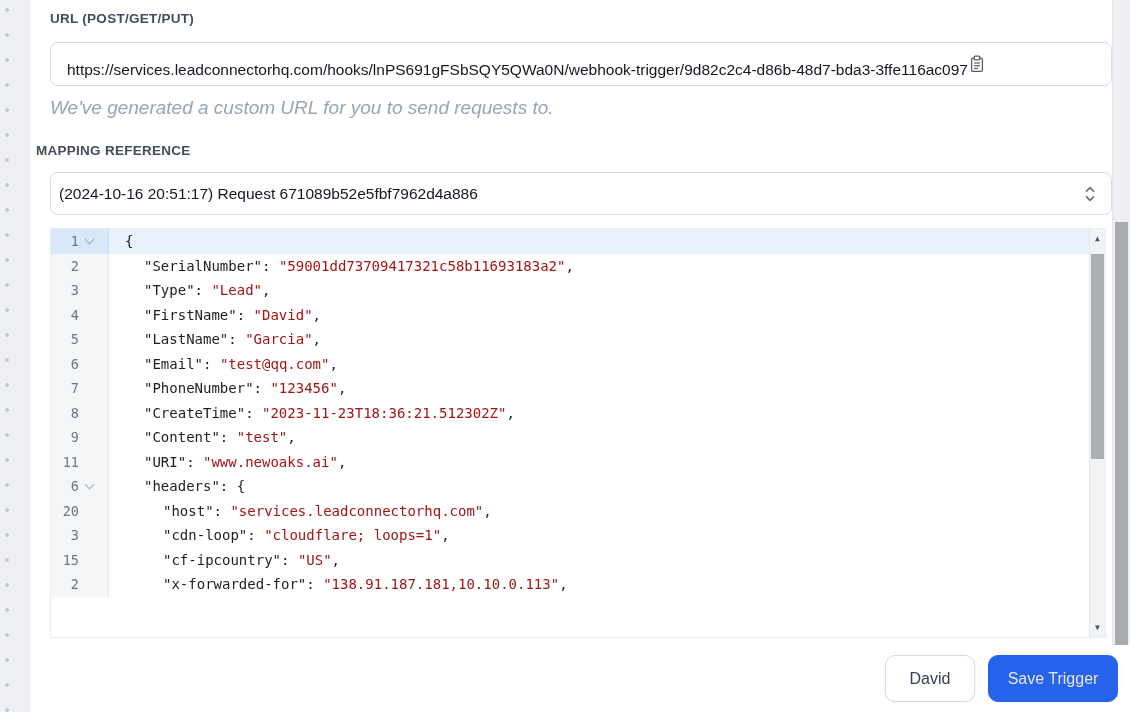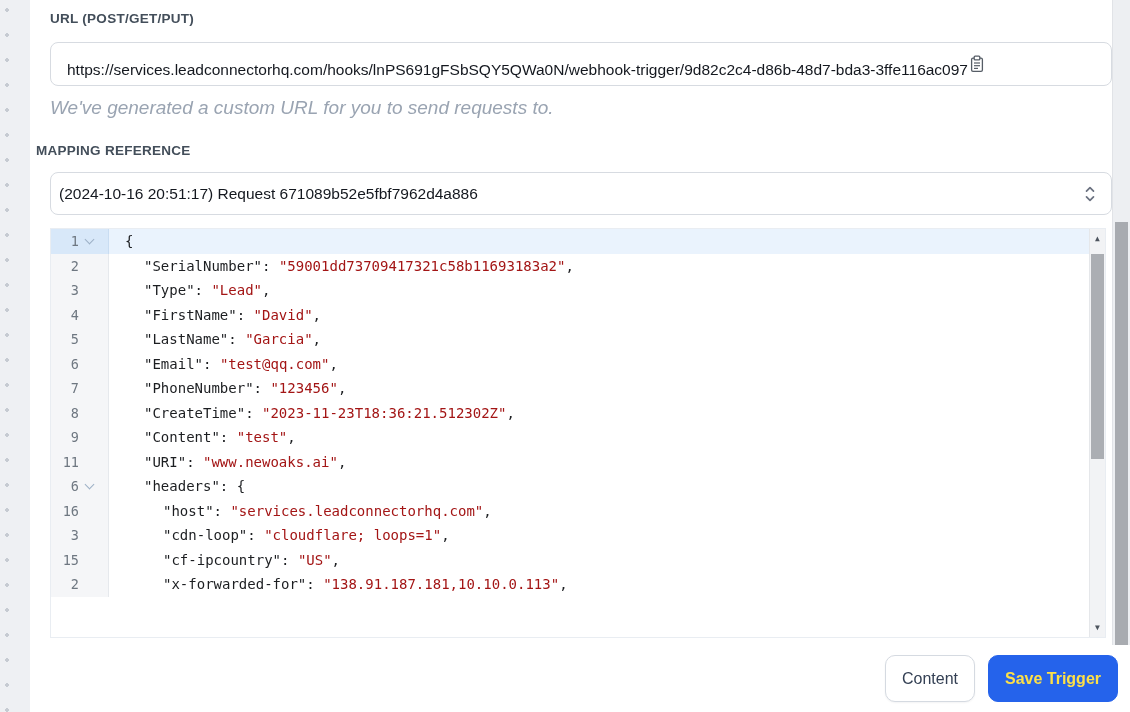--- a/index.html
+++ b/index.html
@@ -64,21 +64,21 @@
     border-left:1px solid #e1e3e7; }
   .page-thumb { position:absolute; left:2px; top:222px; width:13px; height:423px; background:#a8abb0; }
 
   
   .footer { position:absolute; left:30px; top:645px; width:1100px; height:67px; background:#fff;
     display:flex; justify-content:flex-end; align-items:flex-start; gap:13px; padding:10px 12px 0 0; }
   .btn { height:47px; border-radius:10px; font-size:16px; font-family:"Liberation Sans",sans-serif;
     cursor:pointer; }
   .btn-cancel { width:90px; background:#fff; border:1px solid #d5dae1; color:#344054; font-weight:500;
     box-shadow:0 1px 2px rgba(16,24,40,.05); }
-  .btn-save { width:130px; background:#2563eb; border:1px solid #2563eb; color:#fde047; font-weight:700; }
+  .btn-save { width:130px; background:#2563eb; border:1px solid #2563eb; color:#e5e5e5; font-weight:400; }
 
   .icon-svg { display:block; }
 </style>
 </head>
 <body>
 
 <div class="stage">
   <div class="canvas-bg"></div>
 
   <div class="modal-body"></div>
@@ -190,21 +190,21 @@
           <div class="ed-gutter">
             <span class="lnum">6</span>
             <span class="fold-slot">
               <span class="fold-chevron"></span>
             </span>
           </div>
           <div class="ed-code" style="padding-left: 35px;"><span class="t-k">"headers"</span><span class="t-p">: {</span></div>
         </div>
         <div class="ed-row">
           <div class="ed-gutter">
-            <span class="lnum">16</span>
+            <span class="lnum">20</span>
             <span class="fold-slot"></span>
           </div>
           <div class="ed-code" style="padding-left: 54px;"><span class="t-k">"host"</span><span class="t-p">: </span><span class="t-s">"services.leadconnectorhq.com"</span><span class="t-p">,</span></div>
         </div>
         <div class="ed-row">
           <div class="ed-gutter">
             <span class="lnum">3</span>
             <span class="fold-slot"></span>
           </div>
           <div class="ed-code" style="padding-left: 54px;"><span class="t-k">"cdn-loop"</span><span class="t-p">: </span><span class="t-s">"cloudflare; loops=1"</span><span class="t-p">,</span></div>
@@ -229,16 +229,16 @@
       <div class="ed-thumb"></div>
       <div class="ed-arrow down">▼</div>
     </div>
   </div>
 
   <div class="page-scrollbar">
     <div class="page-thumb"></div>
   </div>
 
   <div class="footer">
-    <button class="btn btn-cancel">Content</button>
+    <button class="btn btn-cancel">David</button>
     <button class="btn btn-save">Save Trigger</button>
   </div>
 </div>
 
 </body></html>

